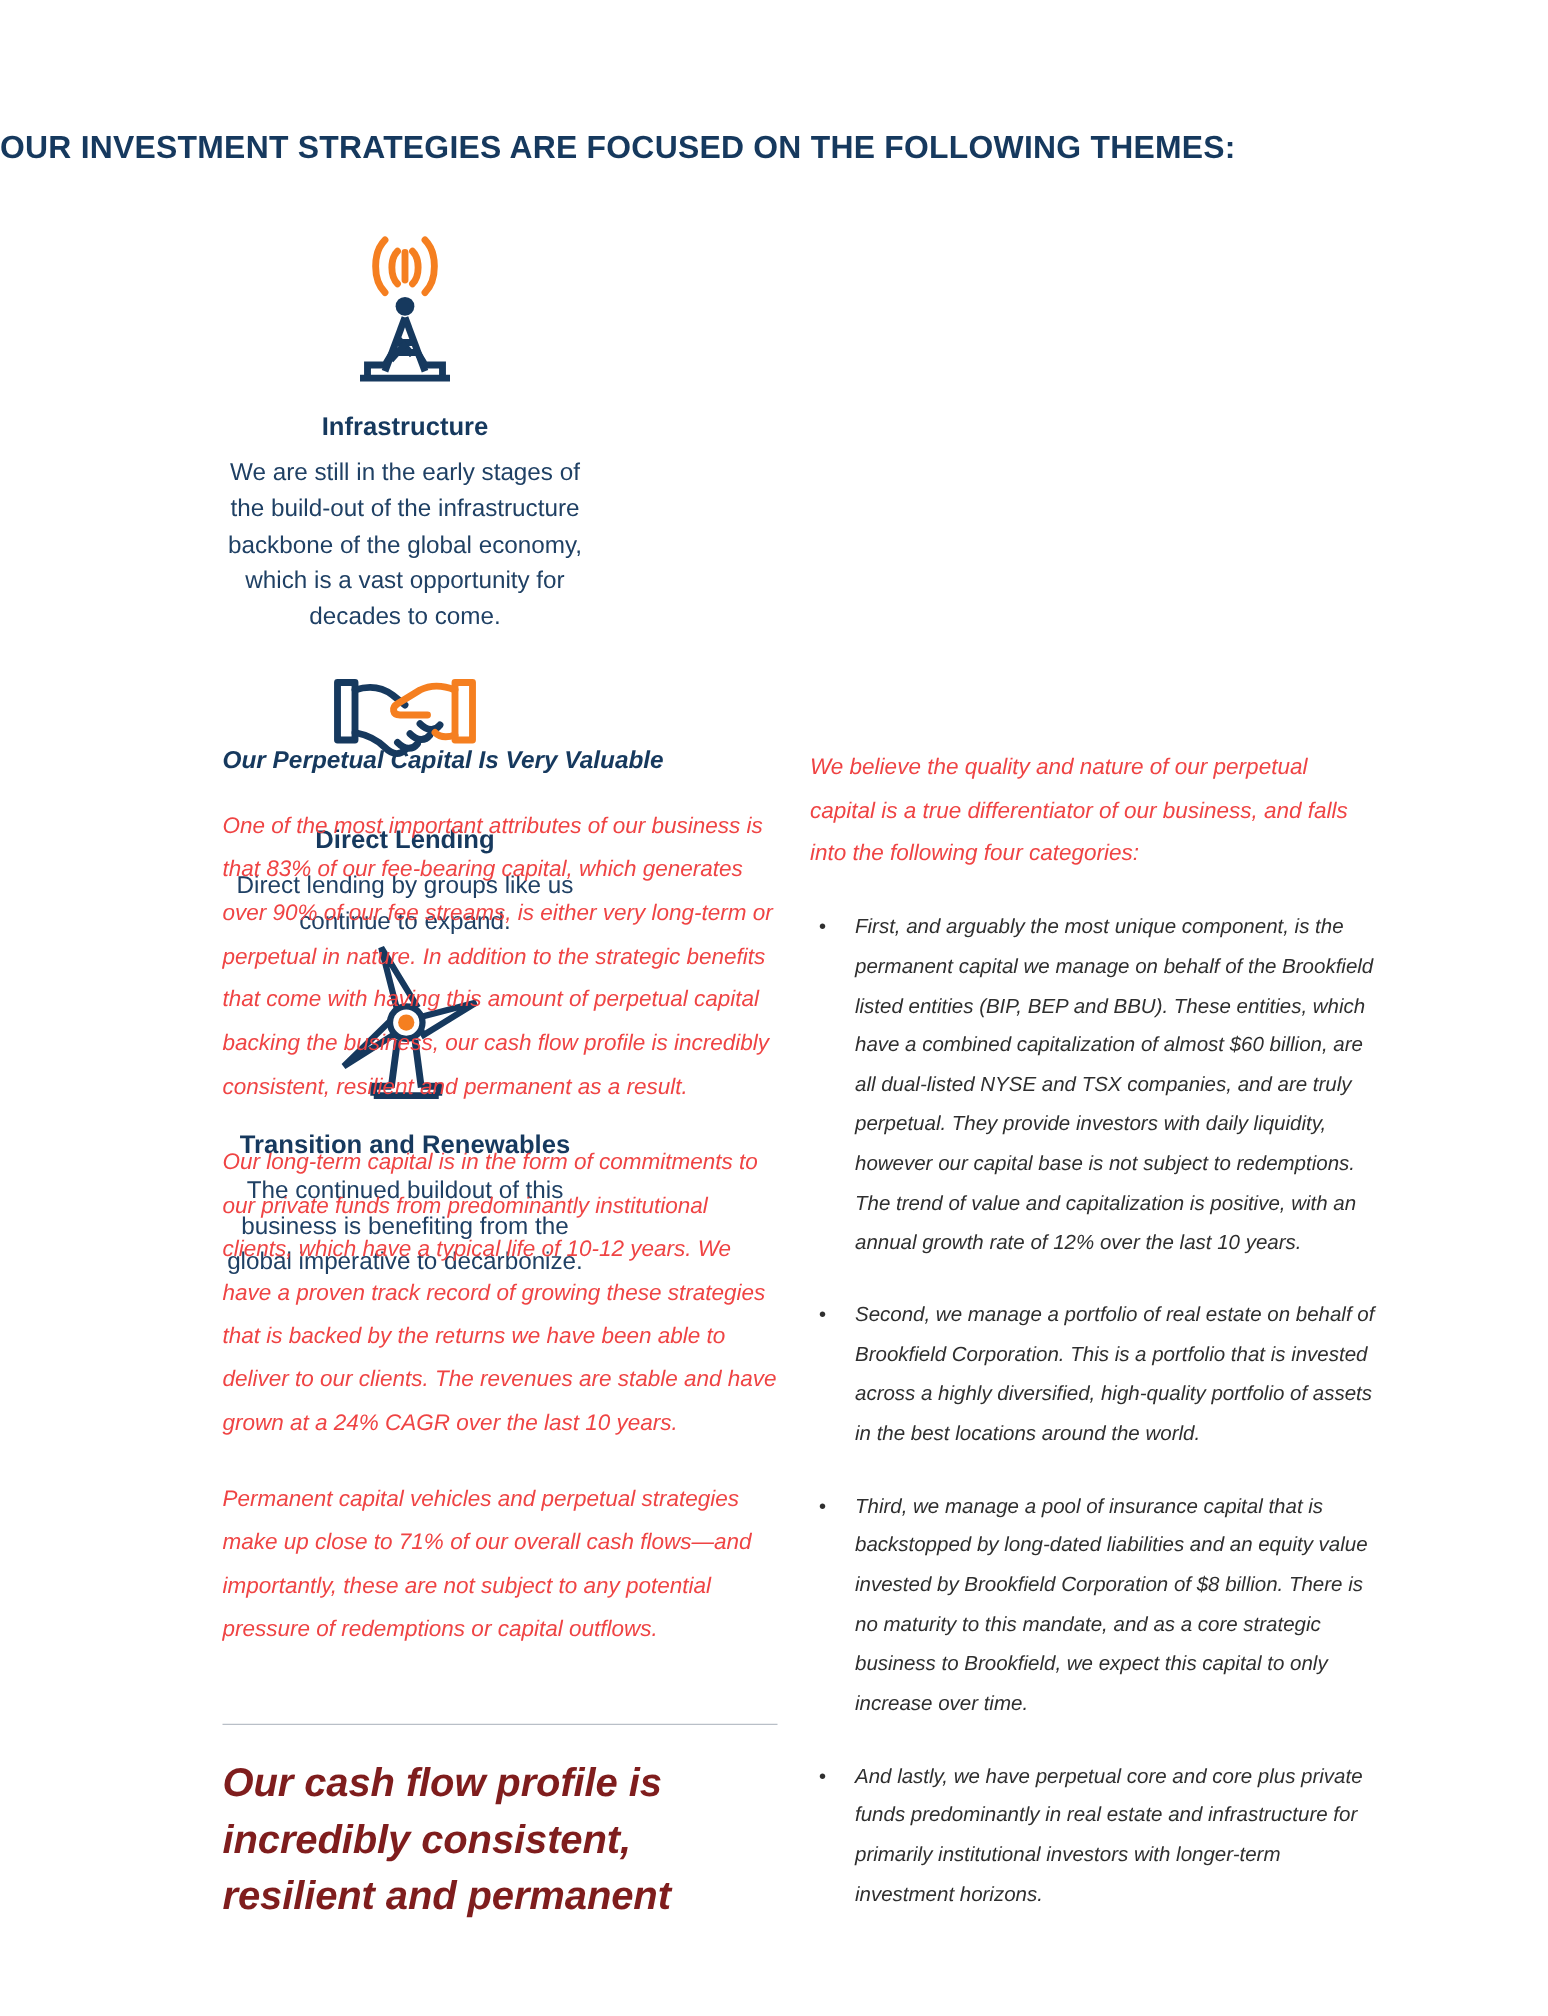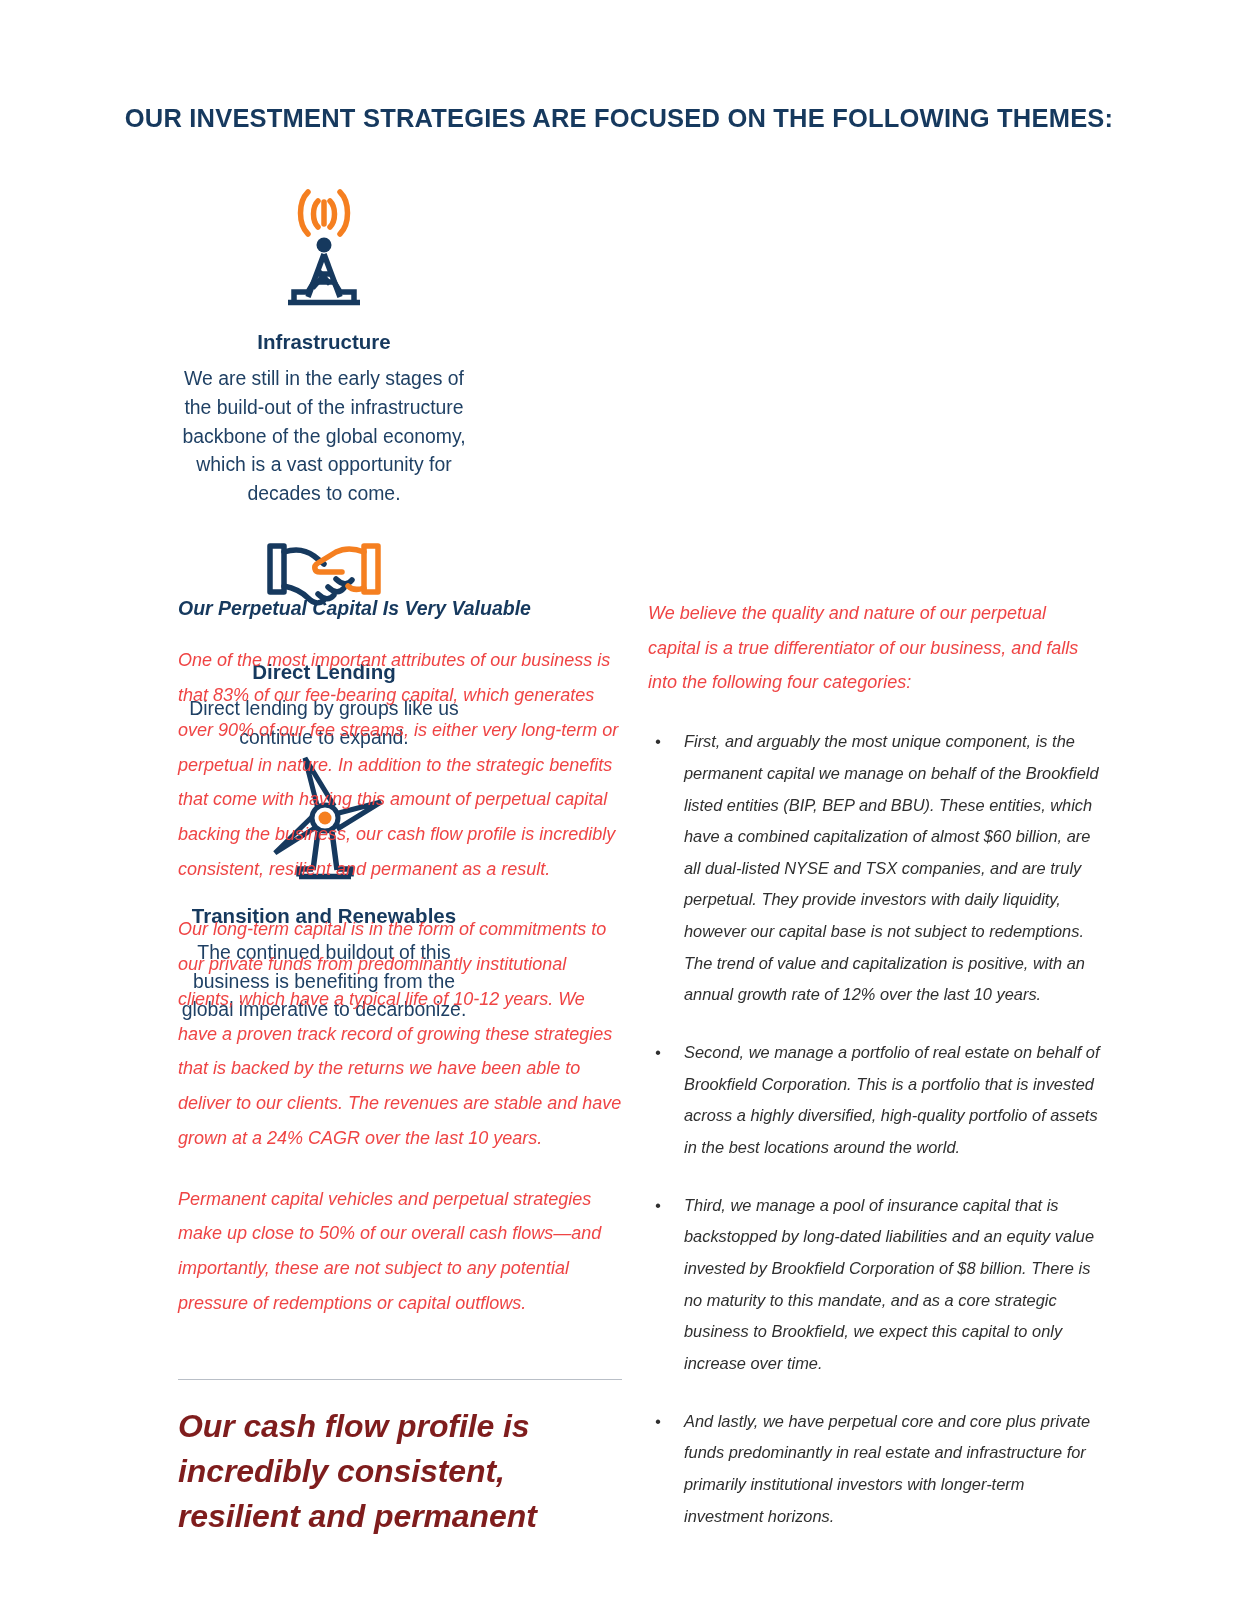--- a/index.html
+++ b/index.html
@@ -19,21 +19,20 @@
     position: absolute;
     inset: 0;
   }
 
   
   .headline {
     position: absolute;
     left: 0;
     top: 104px;
     width: 1238px;
-    text-align: center;
     font-size: 25.5px;
     font-weight: bold;
     letter-spacing: 0.2px;
     color: #16395e;
     font-family: "Liberation Sans", sans-serif;
   }
 
   
   .themes {
     position: absolute;
@@ -222,21 +221,21 @@
     </div>
 
   </div>
 
   <div class="cols">
 
     <div class="col-left">
       <h2 class="sub-head">Our Perpetual Capital Is Very Valuable</h2>
       <p class="body">One of the most important attributes of our business is that 83% of our fee-bearing capital, which generates over 90% of our fee streams, is either very long-term or perpetual in nature. In addition to the strategic benefits that come with having this amount of perpetual capital backing the business, our cash flow profile is incredibly consistent, resilient and permanent as a result.</p>
       <p class="body">Our long-term capital is in the form of commitments to our private funds from predominantly institutional clients, which have a typical life of 10-12 years. We have a proven track record of growing these strategies that is backed by the returns we have been able to deliver to our clients. The revenues are stable and have grown at a 24% CAGR over the last 10 years.</p>
-      <p class="body">Permanent capital vehicles and perpetual strategies make up close to 50% of our overall cash flows—and importantly, these are not subject to any potential pressure of redemptions or capital outflows.</p>
+      <p class="body">Permanent capital vehicles and perpetual strategies make up close to 71% of our overall cash flows—and importantly, these are not subject to any potential pressure of redemptions or capital outflows.</p>
       <div class="divider"></div>
       <div class="pullquote">Our cash flow profile is incredibly consistent, resilient and permanent</div>
     </div>
 
     <div class="col-right">
       <p class="body">We believe the quality and nature of our perpetual capital is a true differentiator of our business, and falls into the following four categories:</p>
       <ul class="bullets">
         <li>
           <span class="bullet-dot">•</span>
           <span>First, and arguably the most unique component, is the permanent capital we manage on behalf of the Brookfield listed entities (BIP, BEP and BBU). These entities, which have a combined capitalization of almost $60 billion, are all dual-listed NYSE and TSX companies, and are truly perpetual. They provide investors with daily liquidity, however our capital base is not subject to redemptions. The trend of value and capitalization is positive, with an annual growth rate of 12% over the last 10 years.</span>

